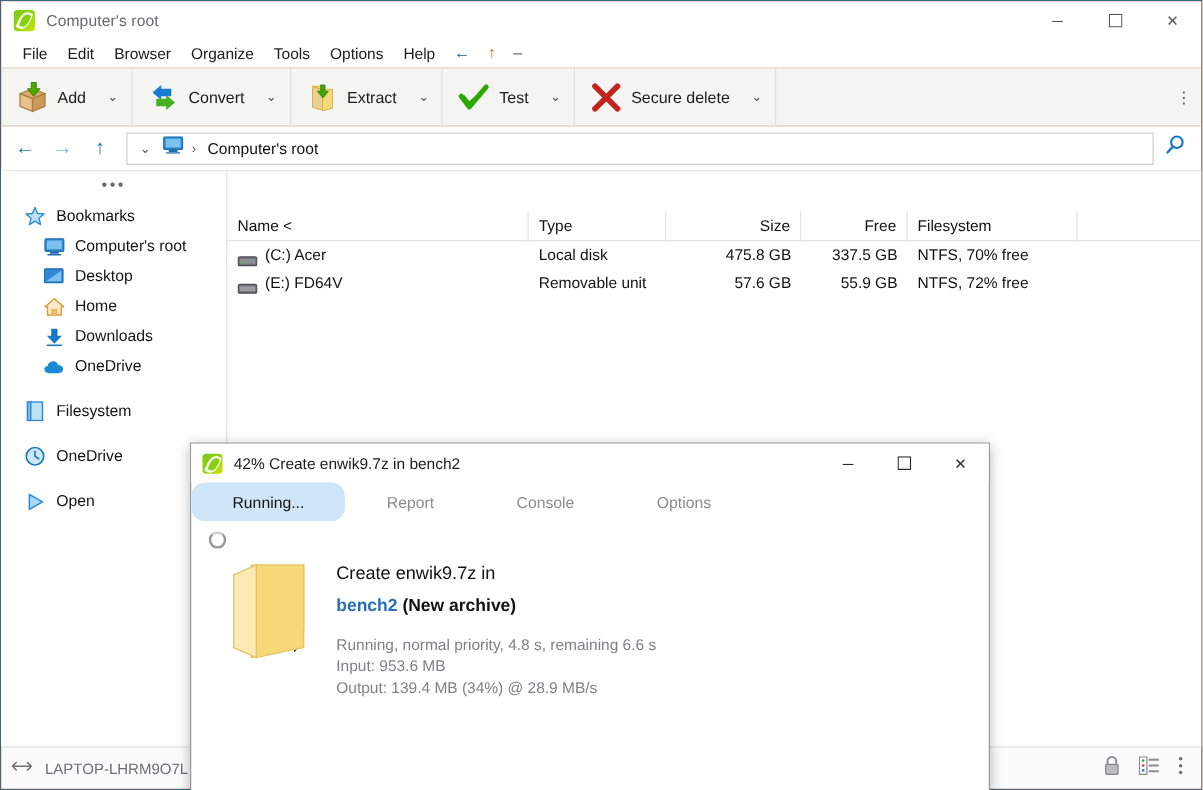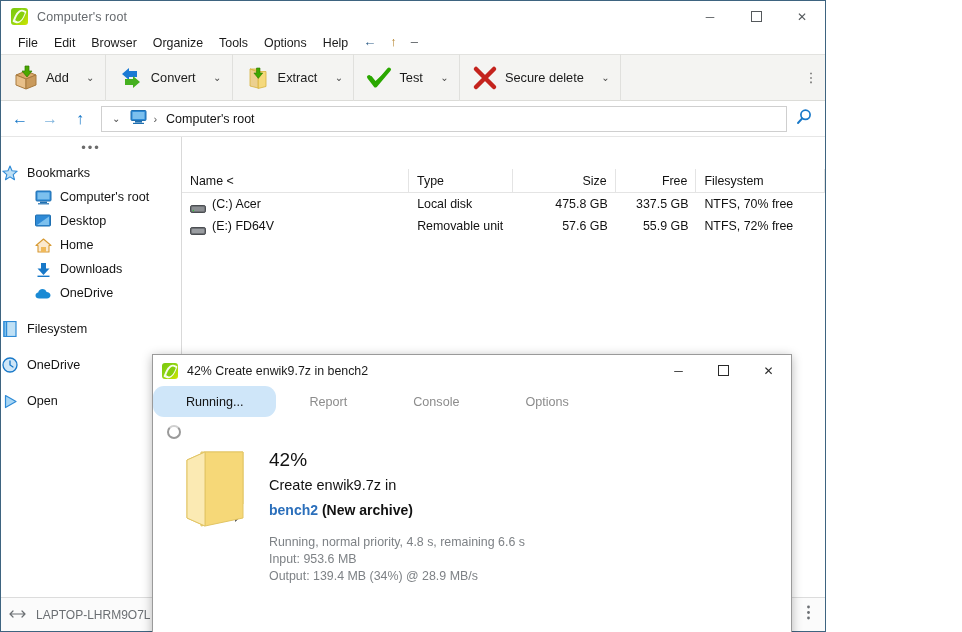--- a/index.html
+++ b/index.html
@@ -4,21 +4,21 @@
 <style>
   * { box-sizing: border-box; margin: 0; padding: 0; }
   html, body {
     width: 962px; height: 632px;
     font-family: "Liberation Sans", sans-serif;
     background: #ffffff;
     overflow: hidden;
   }
   .app-window {
     position: relative;
-    width: 826px; height: 632px;
+    width: 962px; height: 632px;
     border: 1px solid #3e6480;
     background: #f97316;
     display: flex; flex-direction: column;
   }
 
   
   .titlebar {
     height: 31px; min-height: 31px;
     display: flex; align-items: center;
     background: #ffffff;
@@ -131,21 +131,21 @@
   .sidebar {
     width: 181px; min-width: 181px;
     background: #ffffff;
     border-right: 1px solid #d9d9d9;
     padding-top: 4px;
     font-size: 12.6px;
   }
   .side-dots { text-align: center; color: #6b6b6b; font-size: 13px; letter-spacing: 2px; height: 20px; line-height: 14px; }
   .side-item {
     display: flex; align-items: center; gap: 8px;
-    height: 24px; color: #141414;
+    height: 24px; padding-left: 18px; color: #141414;
   }
   .side-item.indent { padding-left: 33px; }
   .side-gap { height: 12px; }
   .side-ico { width: 18px; height: 18px; flex: none; display: flex; align-items: center; justify-content: center; }
 
   
   .filelist { flex: 1; background: #fff; display: flex; flex-direction: column; min-width: 0; }
   .fl-head {
     height: 24px; display: flex; align-items: center;
     border-bottom: 1px solid #e4e4e4;
@@ -529,21 +529,20 @@
             <svg width="64" height="82" viewBox="0 0 64 82">
               <path d="M18 4 L60 4 L60 56 L56 56 L56 70 L18 78 Z" fill="#f7dd8e" stroke="#e2c564" stroke-width="1"></path>
               <path d="M60 56 L60 66 L52 74 L56 56 Z" fill="#eed municipal"></path>
               <path d="M4 12 L22 4 L22 78 L4 70 Z" fill="#fbe9ae" stroke="#e2c564" stroke-width="1"></path>
               <path d="M22 4 L60 4 L60 70 L22 78 Z" fill="#f6d878" stroke="#e2c564" stroke-width="1"></path>
               <path d="M4 12 L22 4 L22 78 L4 70 Z" fill="#fbeab3" stroke="#e2c564" stroke-width="1"></path>
             </svg>
           </span>
 
           <div class="dlg-info">
-            <div class="dlg-pct">42%</div>
             <div class="dlg-line2">Create enwik9.7z in</div>
             <div class="dlg-line3">
               <span class="dlg-link">bench2</span>
               <span>(New archive)</span>
             </div>
             <div class="dlg-stats">
               <div>Running, normal priority, 4.8 s, remaining 6.6 s</div>
               <div>Input: 953.6 MB</div>
               <div>Output: 139.4 MB (34%) @ 28.9 MB/s</div>
             </div>

